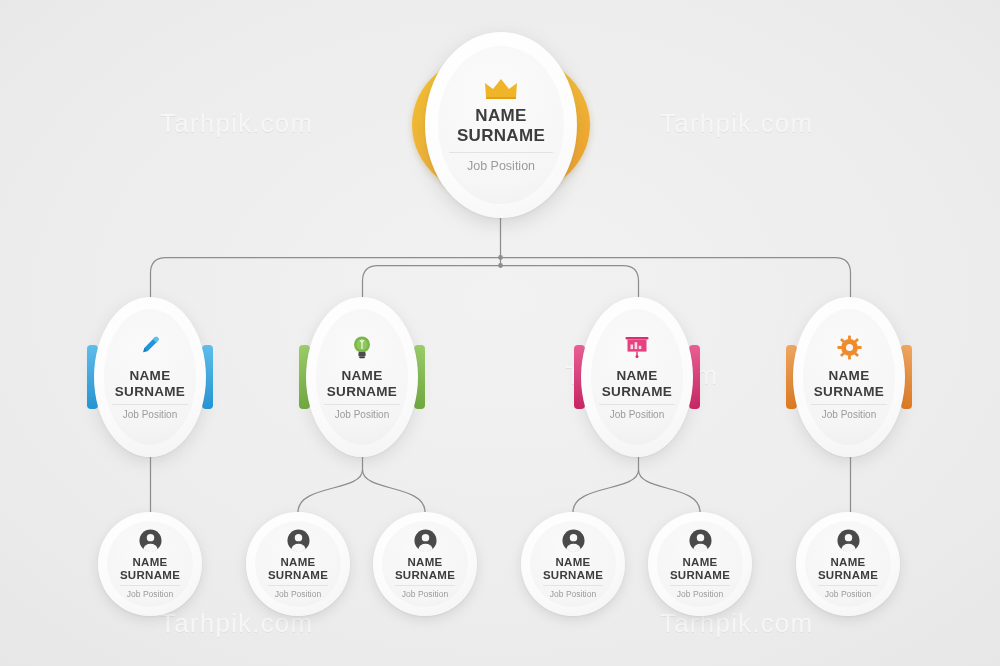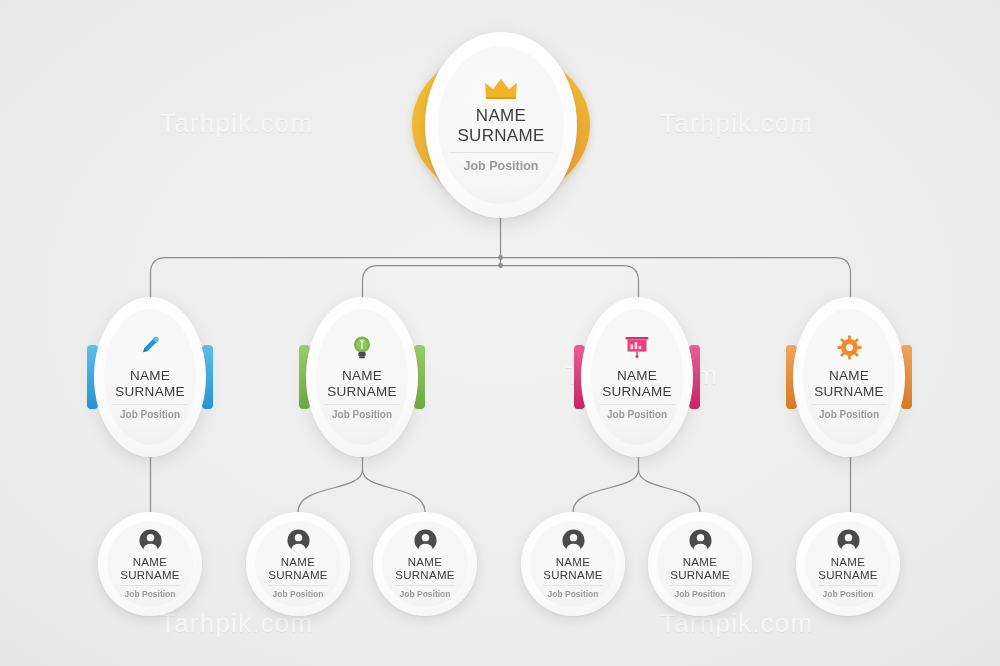--- a/index.html
+++ b/index.html
@@ -91,35 +91,35 @@
     z-index: 3;
     width: 124px;
     display: flex;
     flex-direction: column;
     align-items: center;
   }
 
   .crown { width: 34px; height: 22px; margin-bottom: 7px; }
 
   .name {
-    font-weight: normal;
+    font-weight: bold;
     color: #3d3d3d;
     line-height: 1.12;
     letter-spacing: .3px;
   }
   .root .name { font-size: 17px; }
 
   .rule {
     height: 1px;
     background: #e3e3e3;
     margin: 7px auto 6px;
   }
   .root .rule { width: 104px; }
 
-  .job { color: #9b9b9b; font-weight: bold; }
+  .job { color: #9b9b9b; font-weight: normal; }
   .root .job { font-size: 12.5px; }
 
   
   .lvl1 { width: 128px; height: 160px; top: 297px; }
   .lvl1-bar {
     position: absolute;
     top: 48px;
     width: 11px; height: 64px;
     border-radius: 4px;
   }

